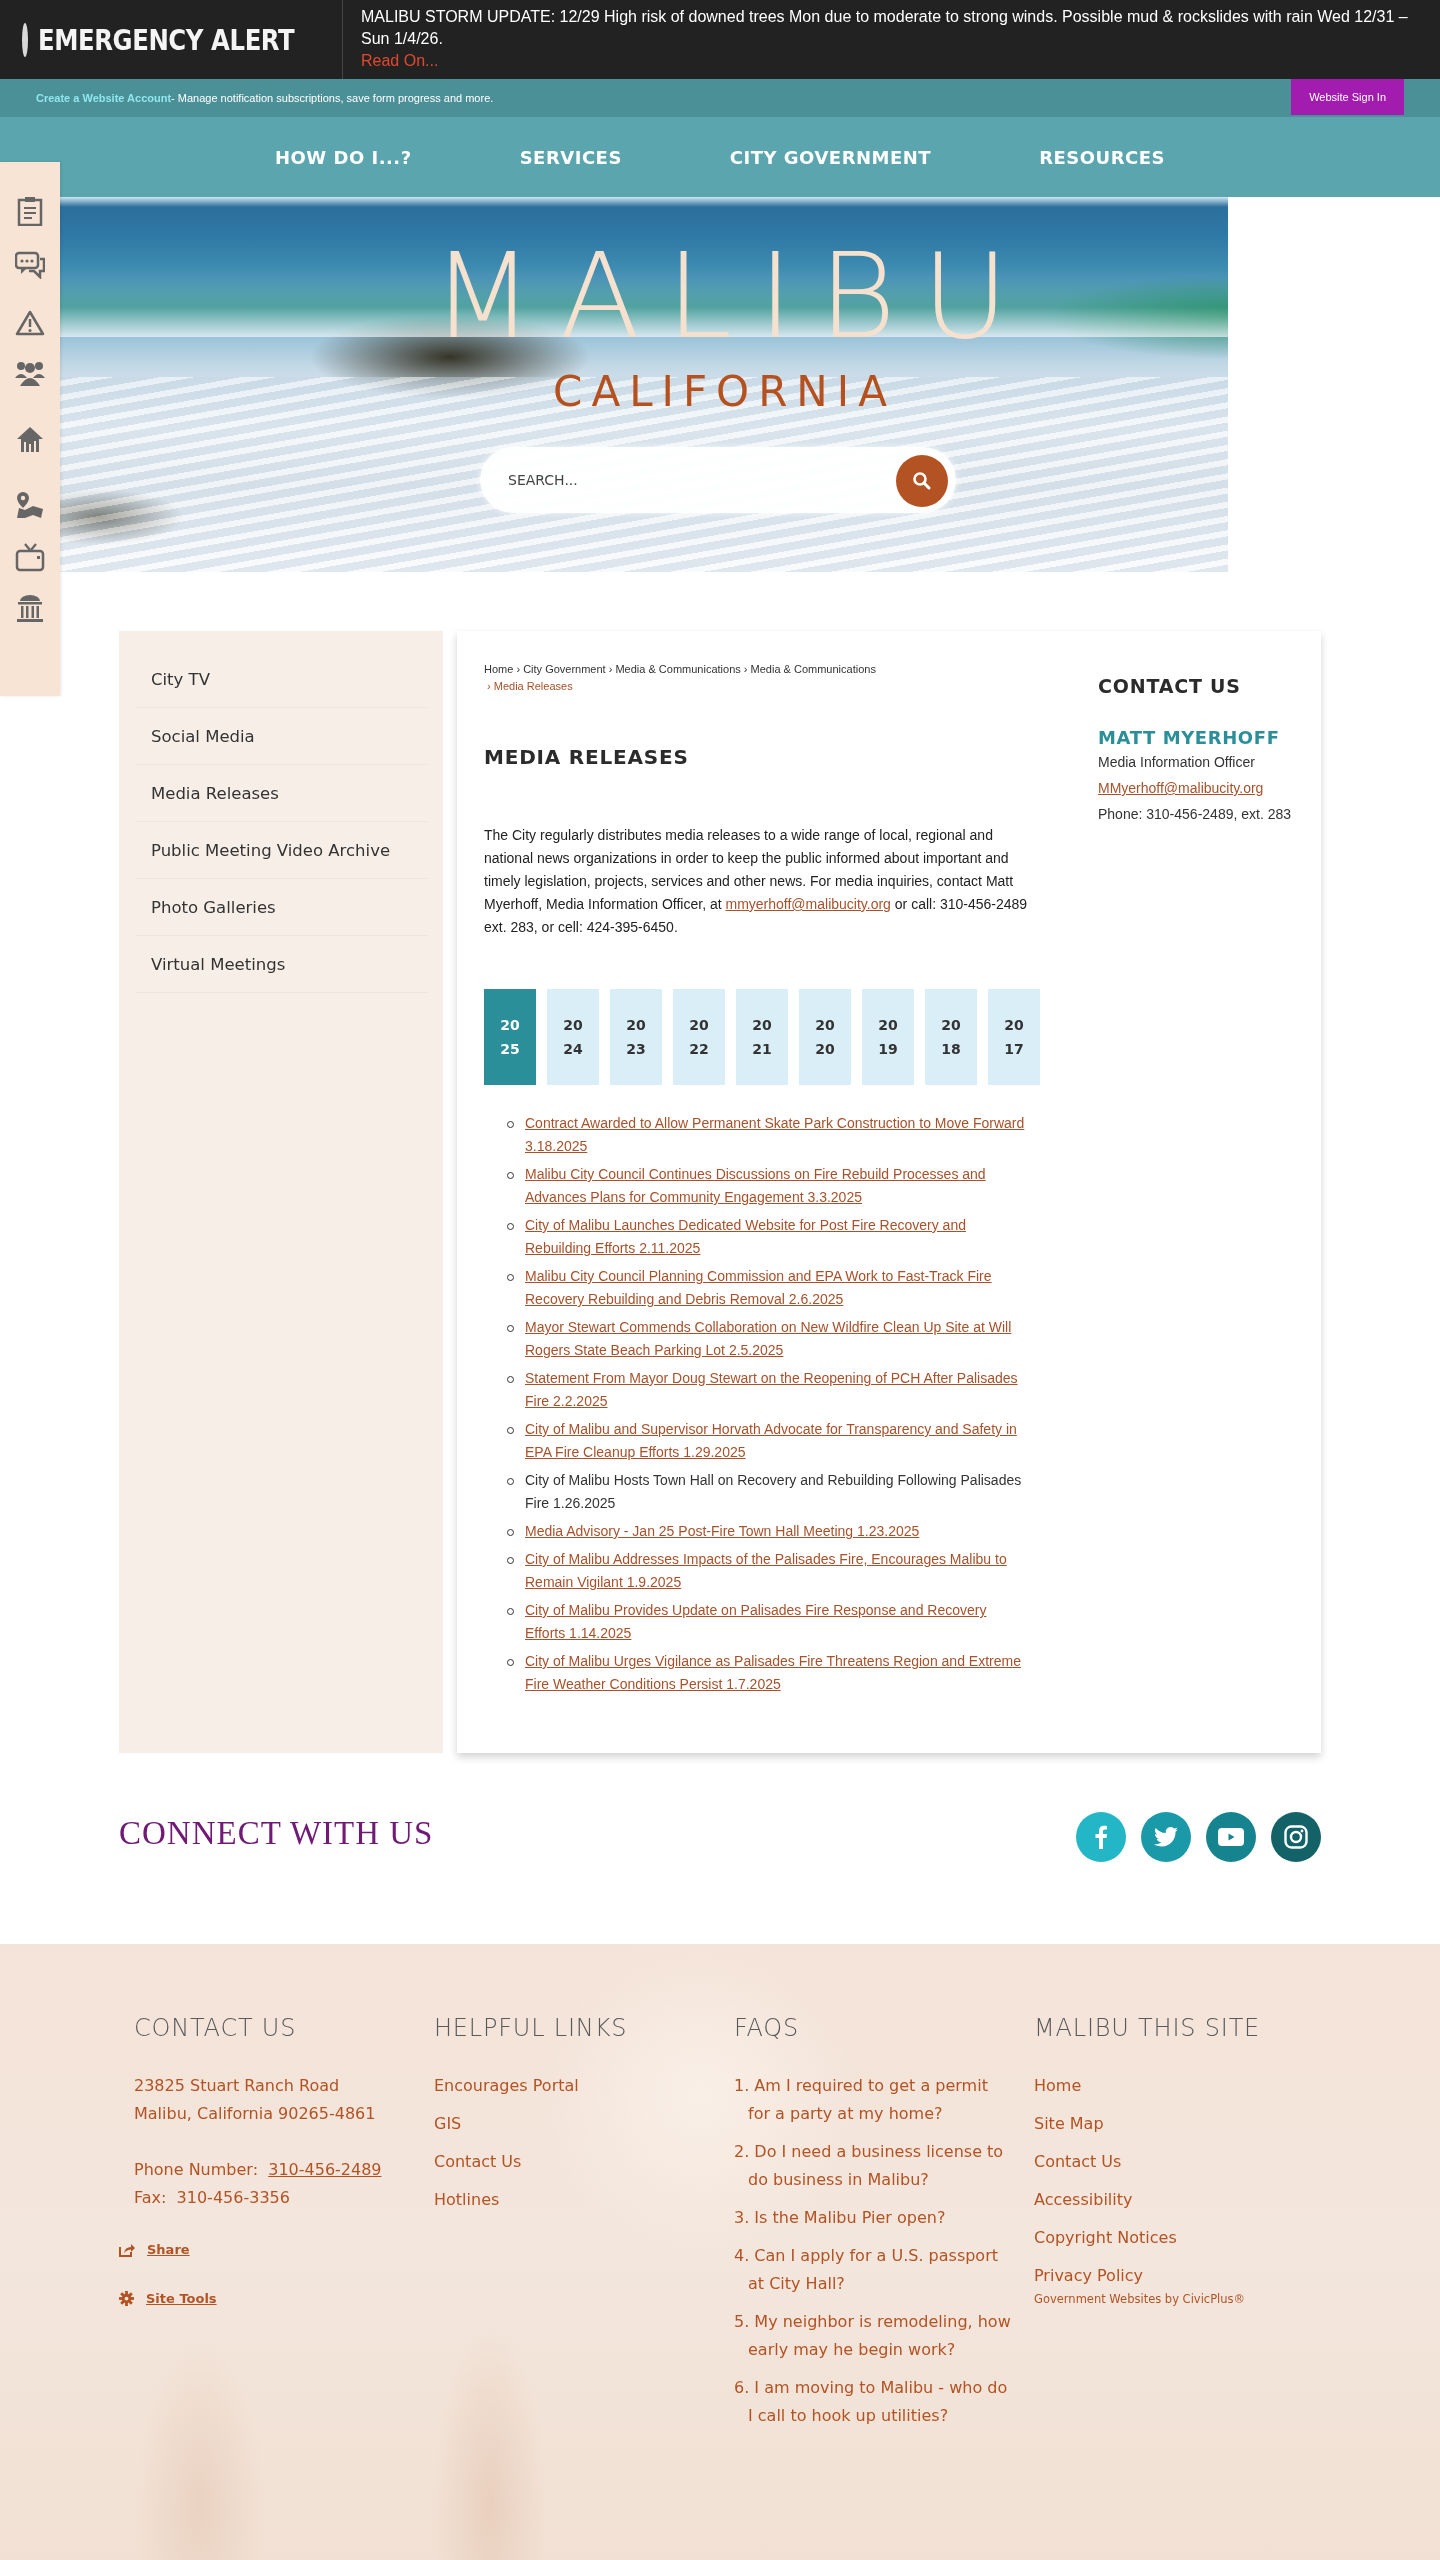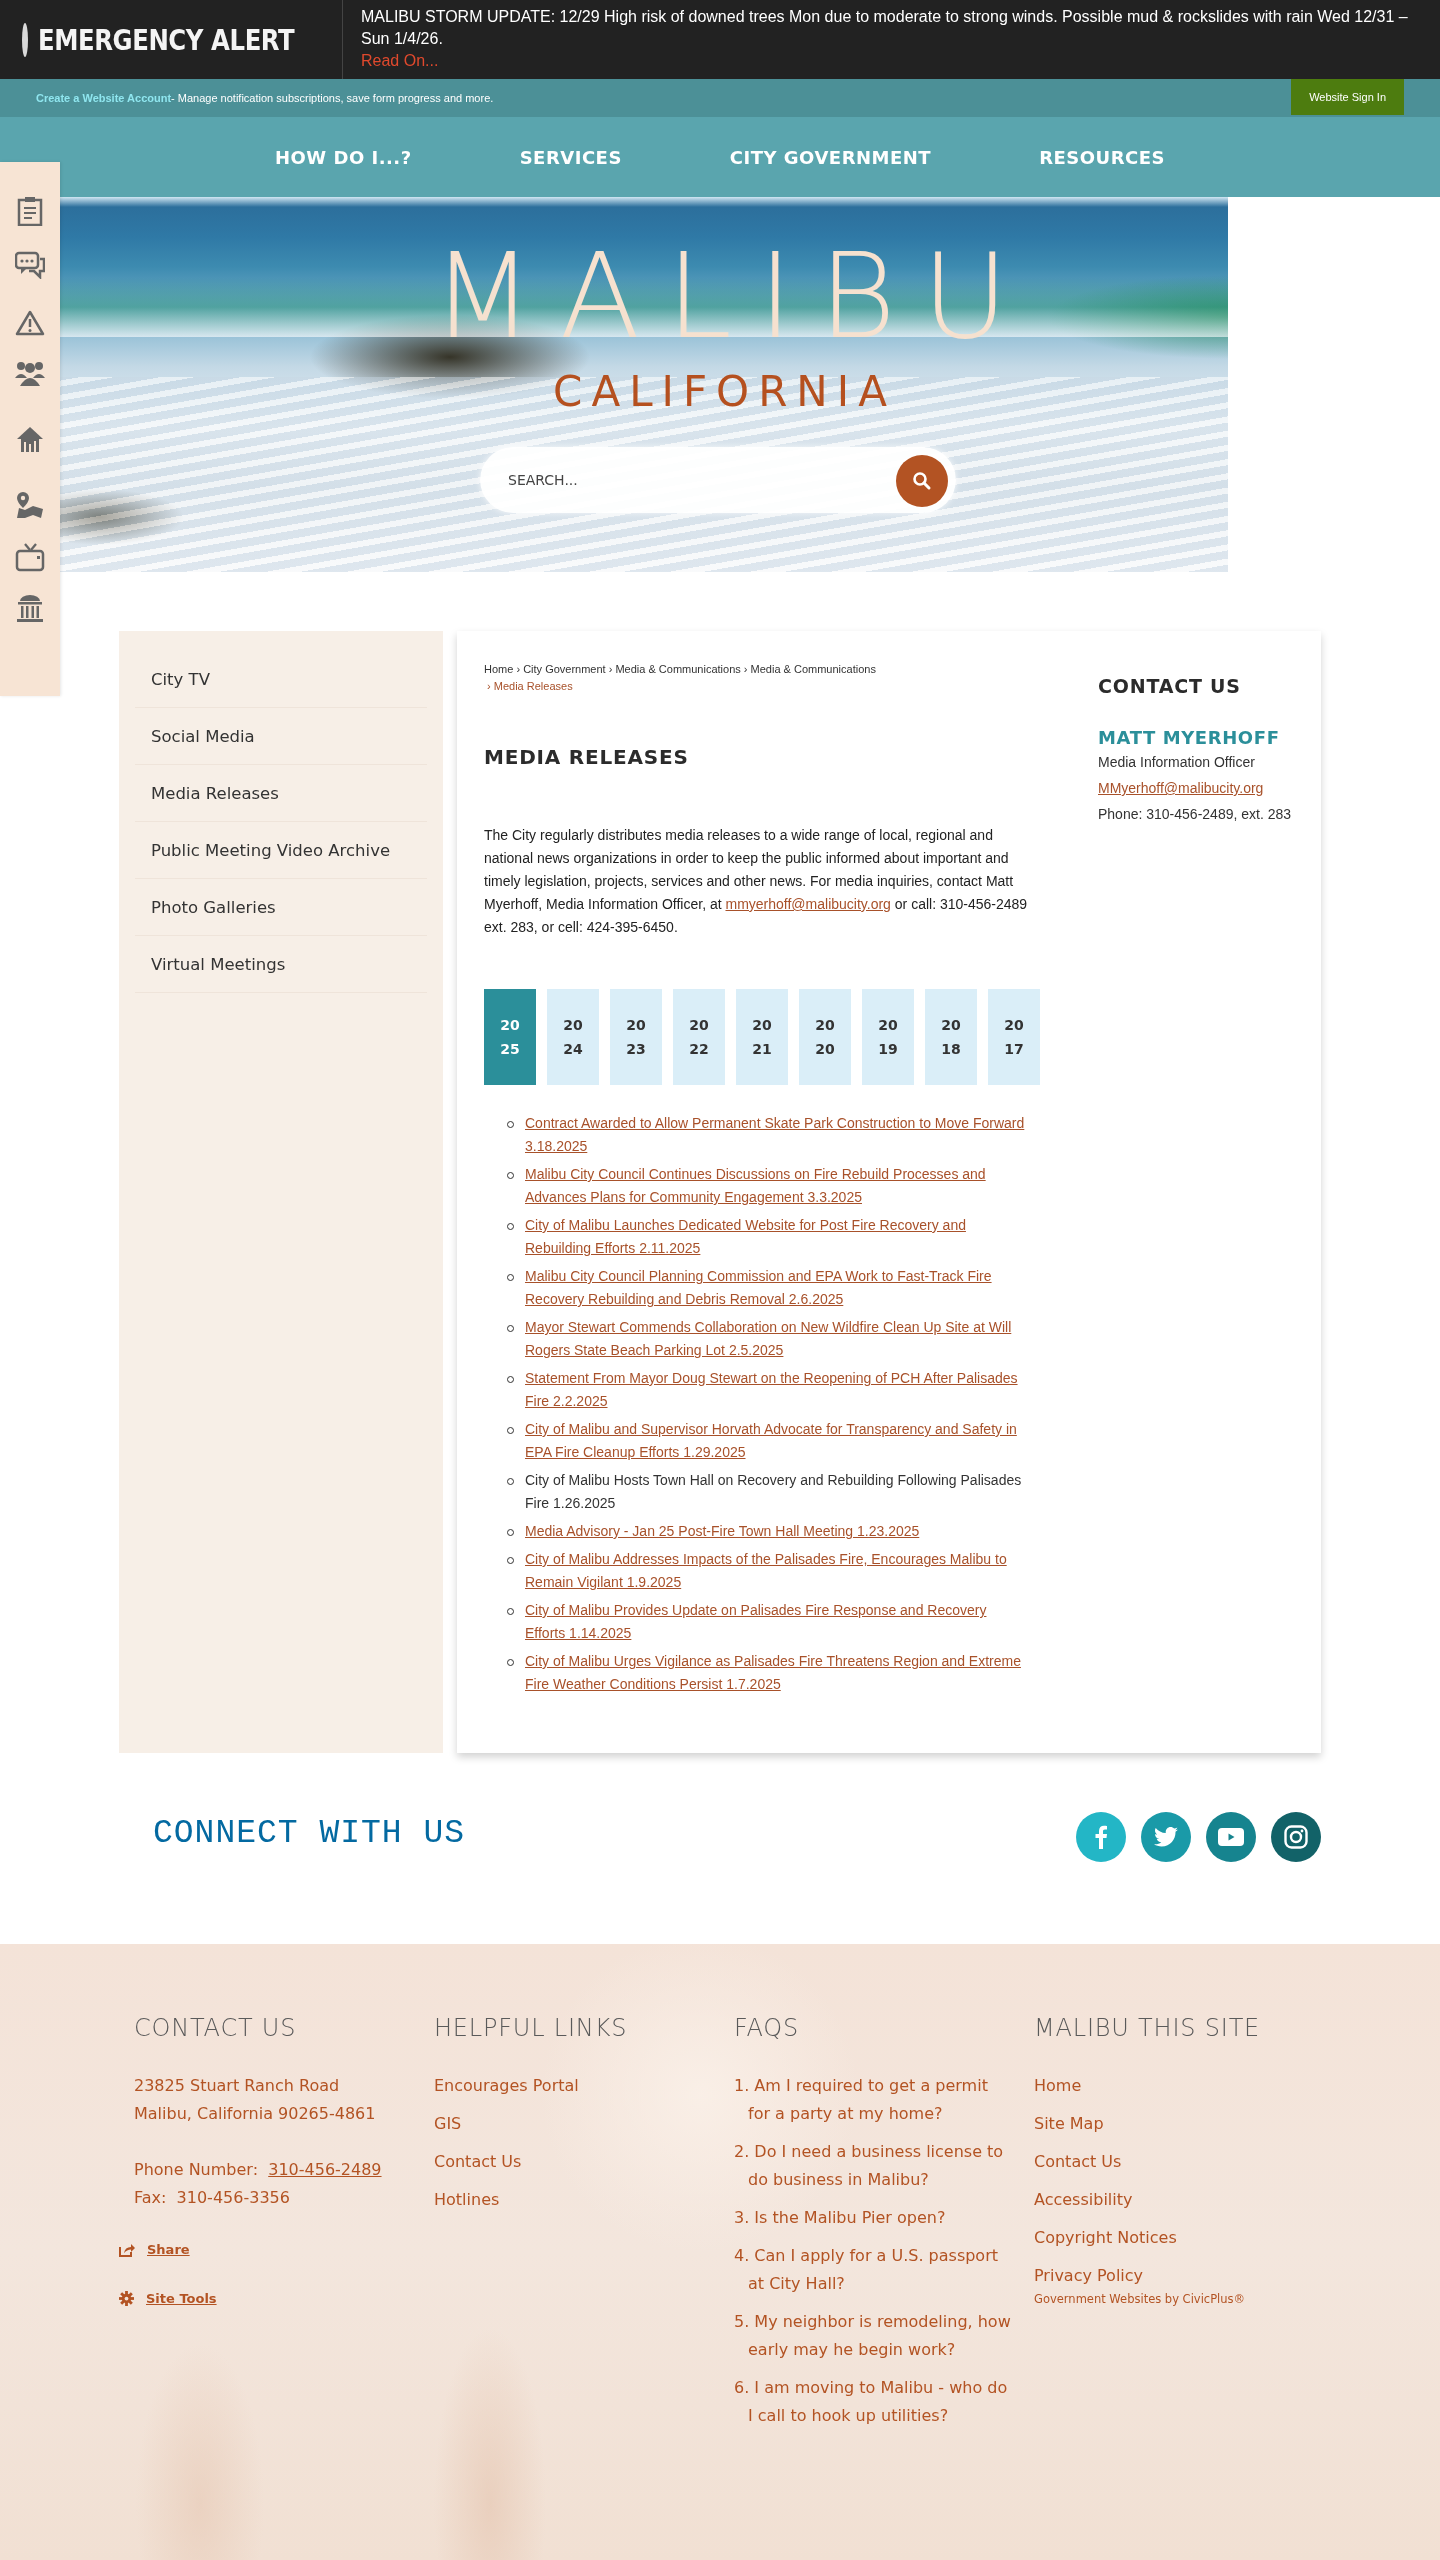--- a/index.html
+++ b/index.html
@@ -10,21 +10,21 @@
   .alert-bar { position: absolute; left: 0; top: 0; width: 1440px; height: 79px; background: #222222; display: flex; }
   .alert-label { width: 343px; height: 79px; display: flex; align-items: center; padding-left: 22px; border-right: 1px solid #444; }
   .alert-dot { width: 34px; height: 34px; border-radius: 50%; background: radial-gradient(circle at 40% 40%, #ff6a4d, #e02016 60%, #b5130d); border: 3px solid #d9d9d9; margin-right: 10px; }
   .alert-title { color: #f4f4f4; font-family: "DejaVu Sans", sans-serif; font-weight: bold; font-size: 29px; letter-spacing: -0.5px; transform: scaleX(0.84); transform-origin: left center; white-space: nowrap; }
   .alert-text { padding: 6px 0 0 18px; color: #ffffff; font-size: 16px; line-height: 22px; width: 1080px; }
   .alert-readon { color: #e0492d; display: block; font-size: 16px; }
 
   
   .account-bar { position: absolute; top: 79px; left: 0; width: 1440px; height: 38px; background: #4c9097; display: flex; align-items: center; padding-left: 36px; font-size: 11px; color: #fff; }
   .account-bar .create { color: #8fe6ef; font-weight: bold; }
-  .signin { position: absolute; right: 36px; top: 0; height: 36px; padding: 0 18px; background: #4d7c0f; color: #fff; font-size: 11px; display: flex; align-items: center; }
+  .signin { position: absolute; right: 36px; top: 0; height: 36px; padding: 0 18px; background: #a21caf; color: #fff; font-size: 11px; display: flex; align-items: center; }
 
   
   .nav { position: absolute; top: 117px; left: 0; width: 1440px; height: 80px; background: #5aa5ae; display: flex; justify-content: center; align-items: center; gap: 0; }
   .nav-item { color: #ffffff; font-family: "DejaVu Sans", sans-serif; font-weight: bold; font-size: 18px; letter-spacing: 0.5px; margin: 0 54px; }
 
   
   .hero { position: absolute; top: 197px; left: 0; width: 1228px; height: 375px; overflow: hidden;
     background:
       radial-gradient(ellipse 260px 60px at 1230px 120px, rgba(40,140,100,0.85), rgba(40,140,100,0) 70%),
       radial-gradient(ellipse 200px 60px at 450px 160px, rgba(40,35,20,0.9), rgba(40,35,20,0) 70%),
@@ -65,21 +65,21 @@
   .release a { color: #a8512a; text-decoration: underline; }
   .release span.plain { color: #333; }
 
   .contact { position: absolute; left: 641px; top: 44px; width: 200px; }
   .contact-title { font-family: "DejaVu Sans", sans-serif; font-weight: bold; font-size: 19px; letter-spacing: 0.8px; color: #2b2b2b; }
   .contact-name { margin-top: 30px; font-family: "DejaVu Sans", sans-serif; font-weight: bold; font-size: 18px; letter-spacing: 0.6px; color: #2b8f9a; }
   .contact-line { font-size: 14px; line-height: 24px; color: #333; margin-top: 2px; }
   .contact-line a { color: #a8512a; }
 
   
-  .connect { position: absolute; left: 119px; top: 1815px; font-family: Liberation Mono, monospace; font-weight: 300; font-size: 33px; letter-spacing: 1px; color: #0369a1; margin-left: 34px; }
+  .connect { position: absolute; left: 119px; top: 1815px; font-family: Liberation Serif, serif; font-weight: 300; font-size: 33px; letter-spacing: 1px; color: #701a75; }
   .social { position: absolute; top: 1812px; width: 50px; height: 50px; border-radius: 50%; display: flex; align-items: center; justify-content: center; }
 
   
   .footer { position: absolute; left: 0; top: 1944px; width: 1440px; height: 616px; background:
       radial-gradient(ellipse 80px 200px at 200px 560px, rgba(230,200,180,0.6), rgba(230,200,180,0) 80%),
       radial-gradient(ellipse 70px 220px at 490px 560px, rgba(230,200,180,0.7), rgba(230,200,180,0) 80%),
       radial-gradient(ellipse 200px 200px at 700px 150px, rgba(250,240,232,0.9), rgba(250,240,232,0) 80%),
       linear-gradient(180deg, #f4e3d8 0%, #f3e6dd 50%, #f1e0d3 100%); }
   .fcol { position: absolute; top: 70px; }
   .fcol-title { font-family: "DejaVu Sans", sans-serif; font-size: 24px; letter-spacing: 0.8px; color: #5a5a5a; margin-bottom: 30px; font-weight: 300; }

